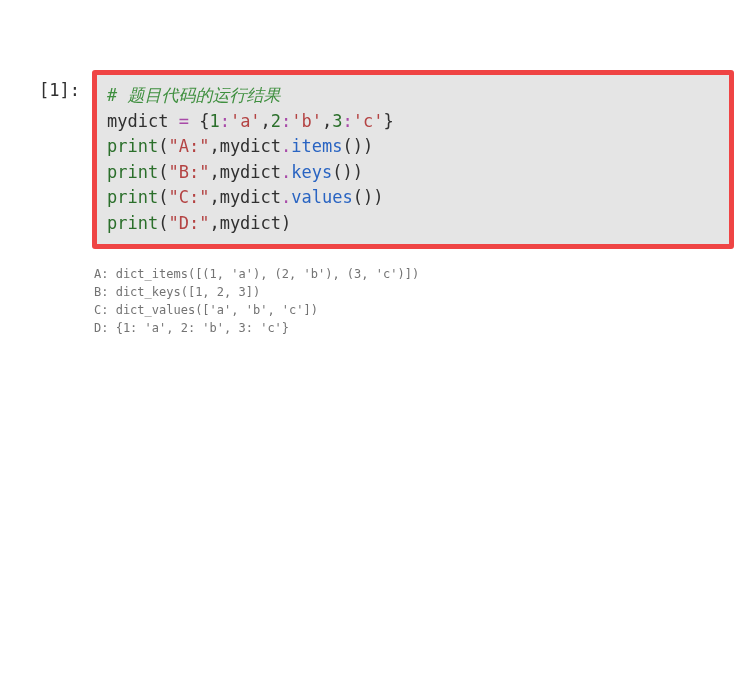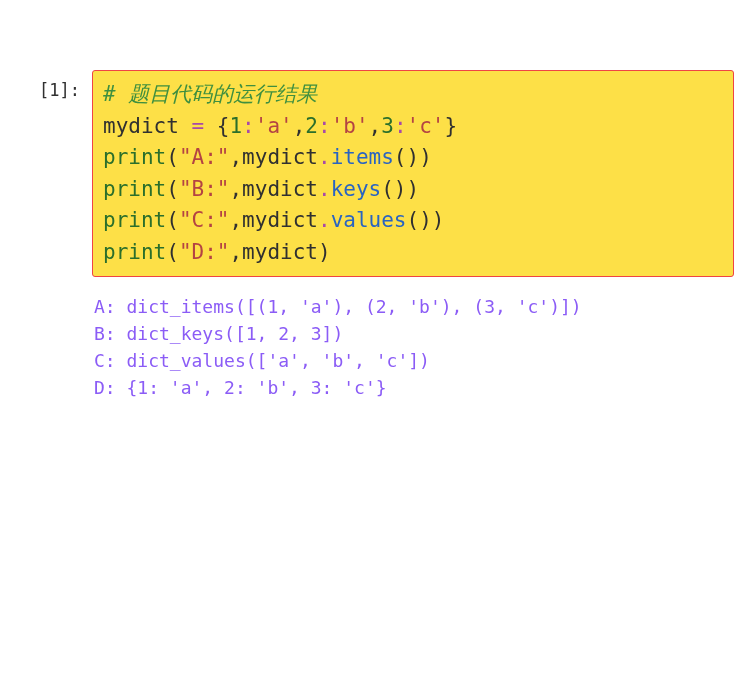--- a/index.html
+++ b/index.html
@@ -27,35 +27,35 @@
     padding-top: 8px;
     color: #303030;
     font-family: "SF Mono", Menlo, Consolas, "DejaVu Sans Mono", monospace;
     font-size: 17px;
   }
   .cell-body {
     flex: 1;
     min-width: 0;
   }
   .code-input {
-    background: #fde047;
-    border: 1px solid #ef4444;
+    background: #e5e5e5;
+    border: 5px solid #ef4444;
     border-radius: 3px;
     padding: 8px 10px;
     font-family: "SF Mono", Menlo, Consolas, "DejaVu Sans Mono", monospace;
-    font-size: 21px;
+    font-size: 17px;
     white-space: pre;
     color: #303030;
   }
   .output {
     padding: 10px 2px 12px 2px;
     font-family: "SF Mono", Menlo, Consolas, "DejaVu Sans Mono", monospace;
-    font-size: 18px;
+    font-size: 12px;
     white-space: pre;
-    color: #8b5cf6;
+    color: #737373;
   }
   .markdown {
     background: #f7f7f7;
     border: 1px solid #e4e4e4;
     border-radius: 3px;
     padding: 8px 10px;
     font-family: "PingFang SC", "Microsoft YaHei", "Noto Sans CJK SC", sans-serif;
     font-size: 17px;
     line-height: 1.6;
     color: #424242;

